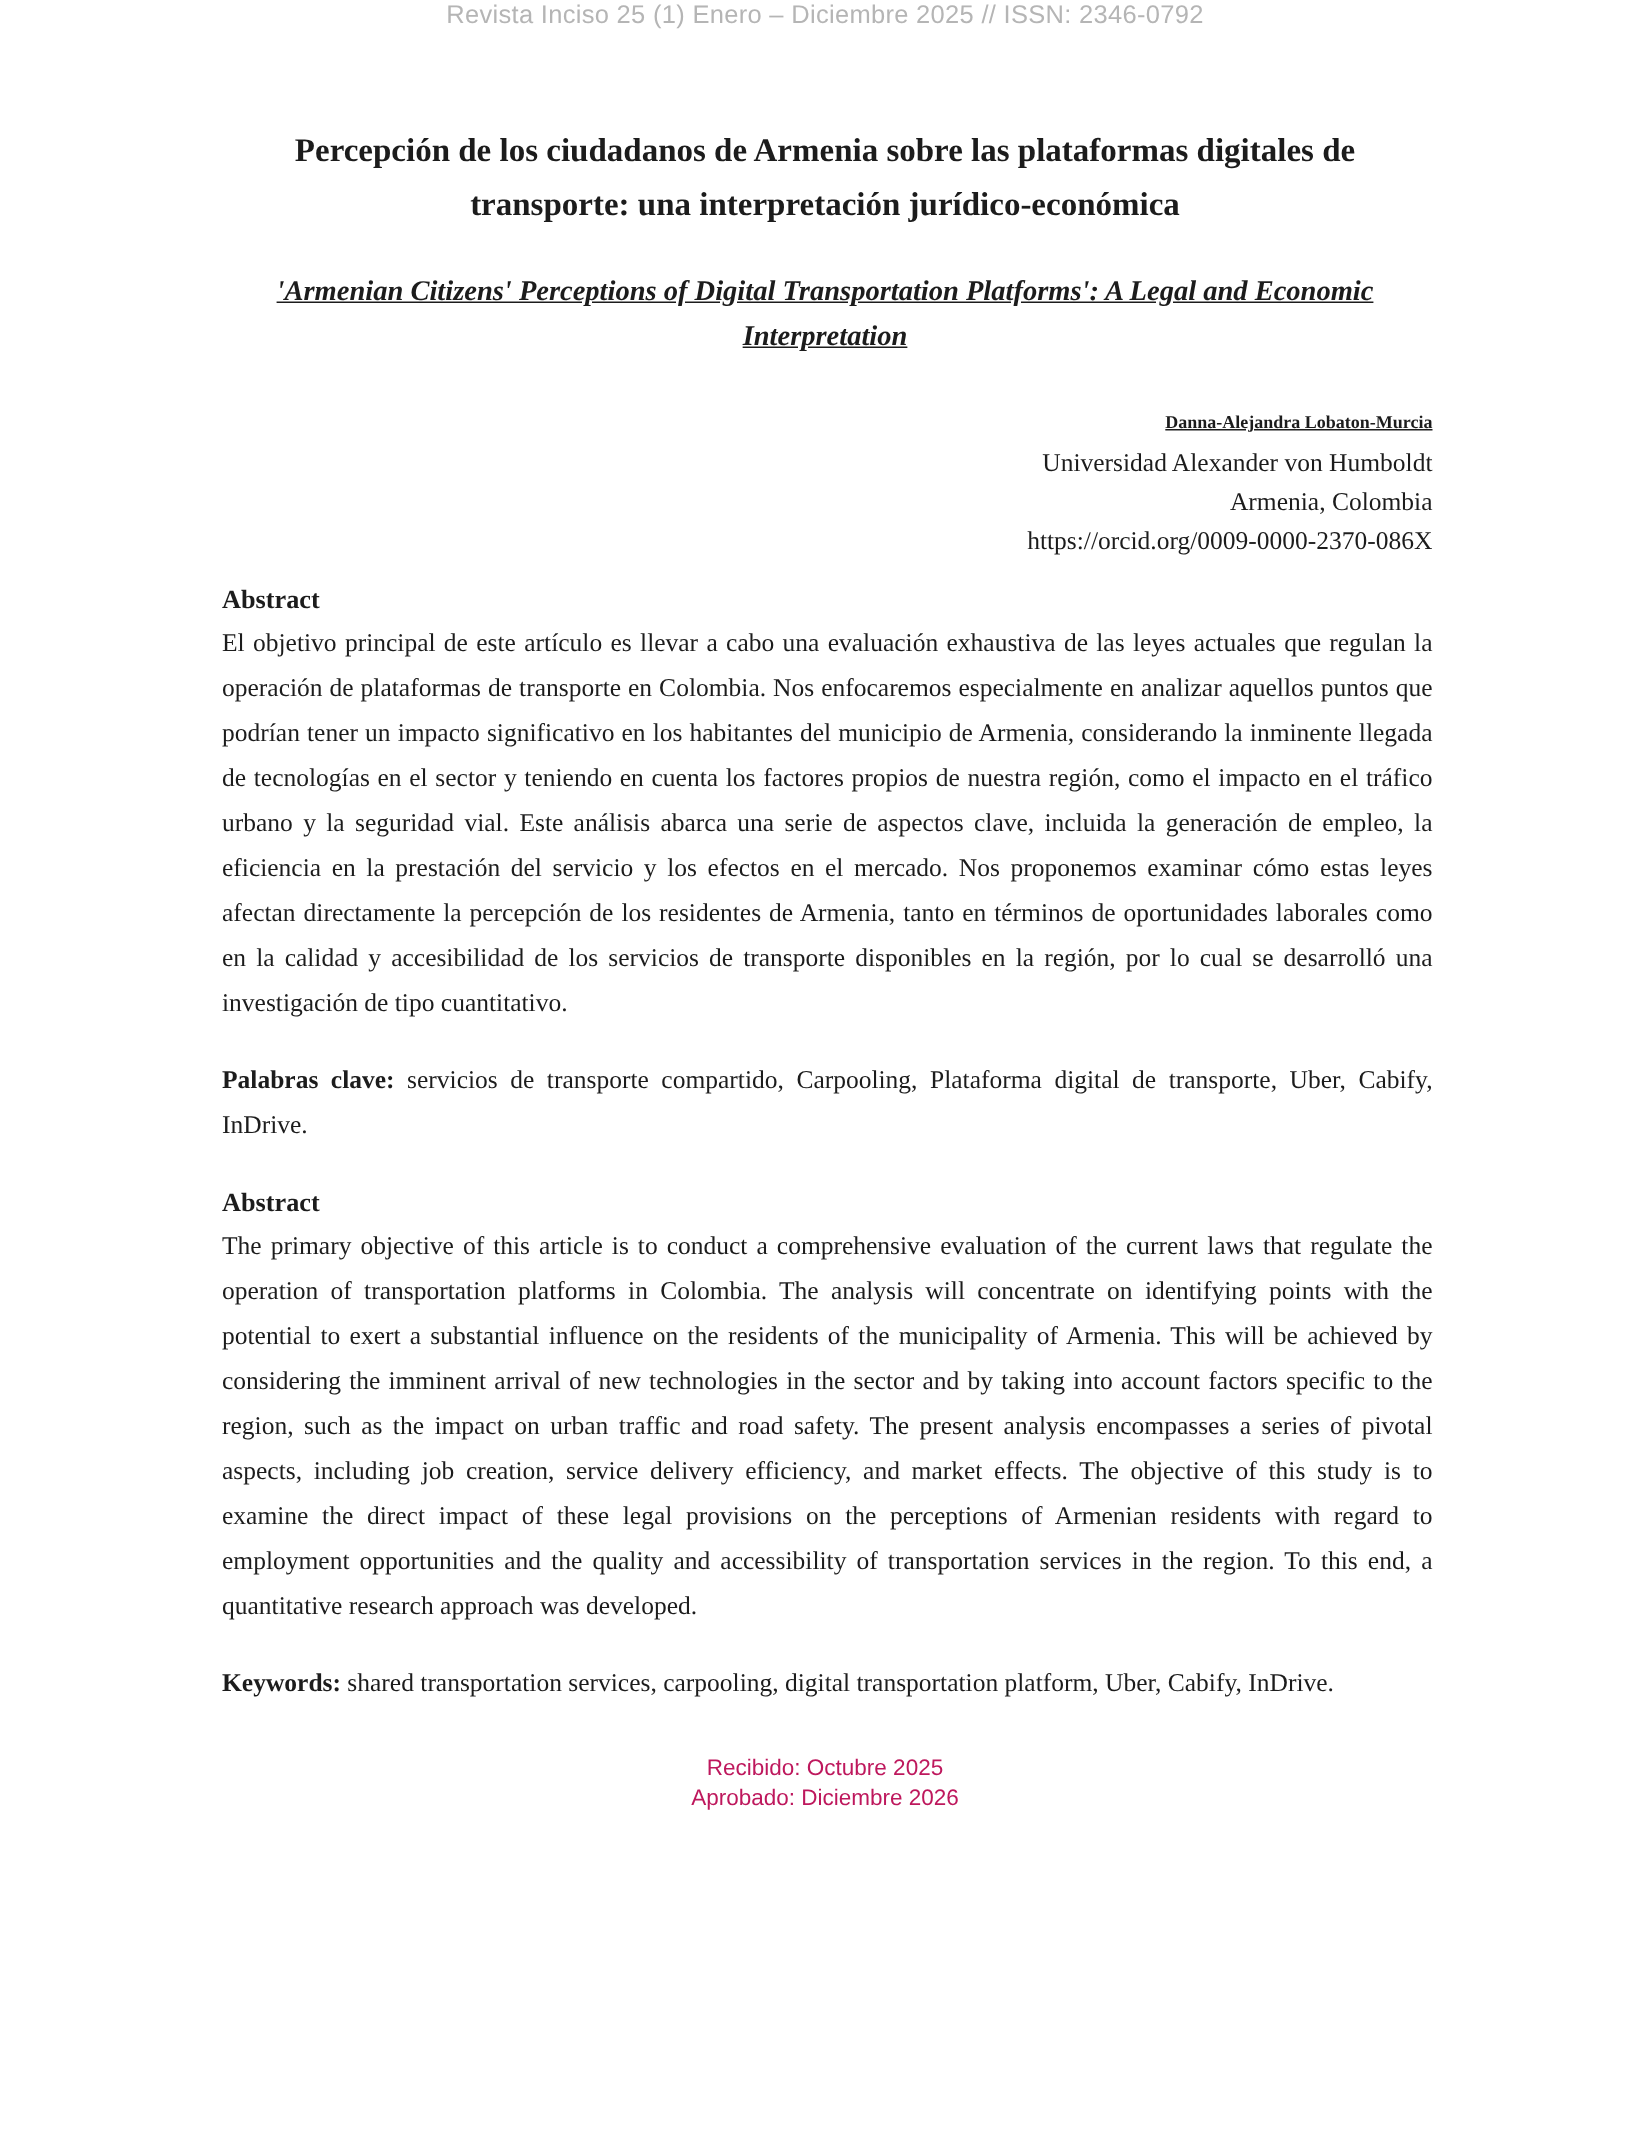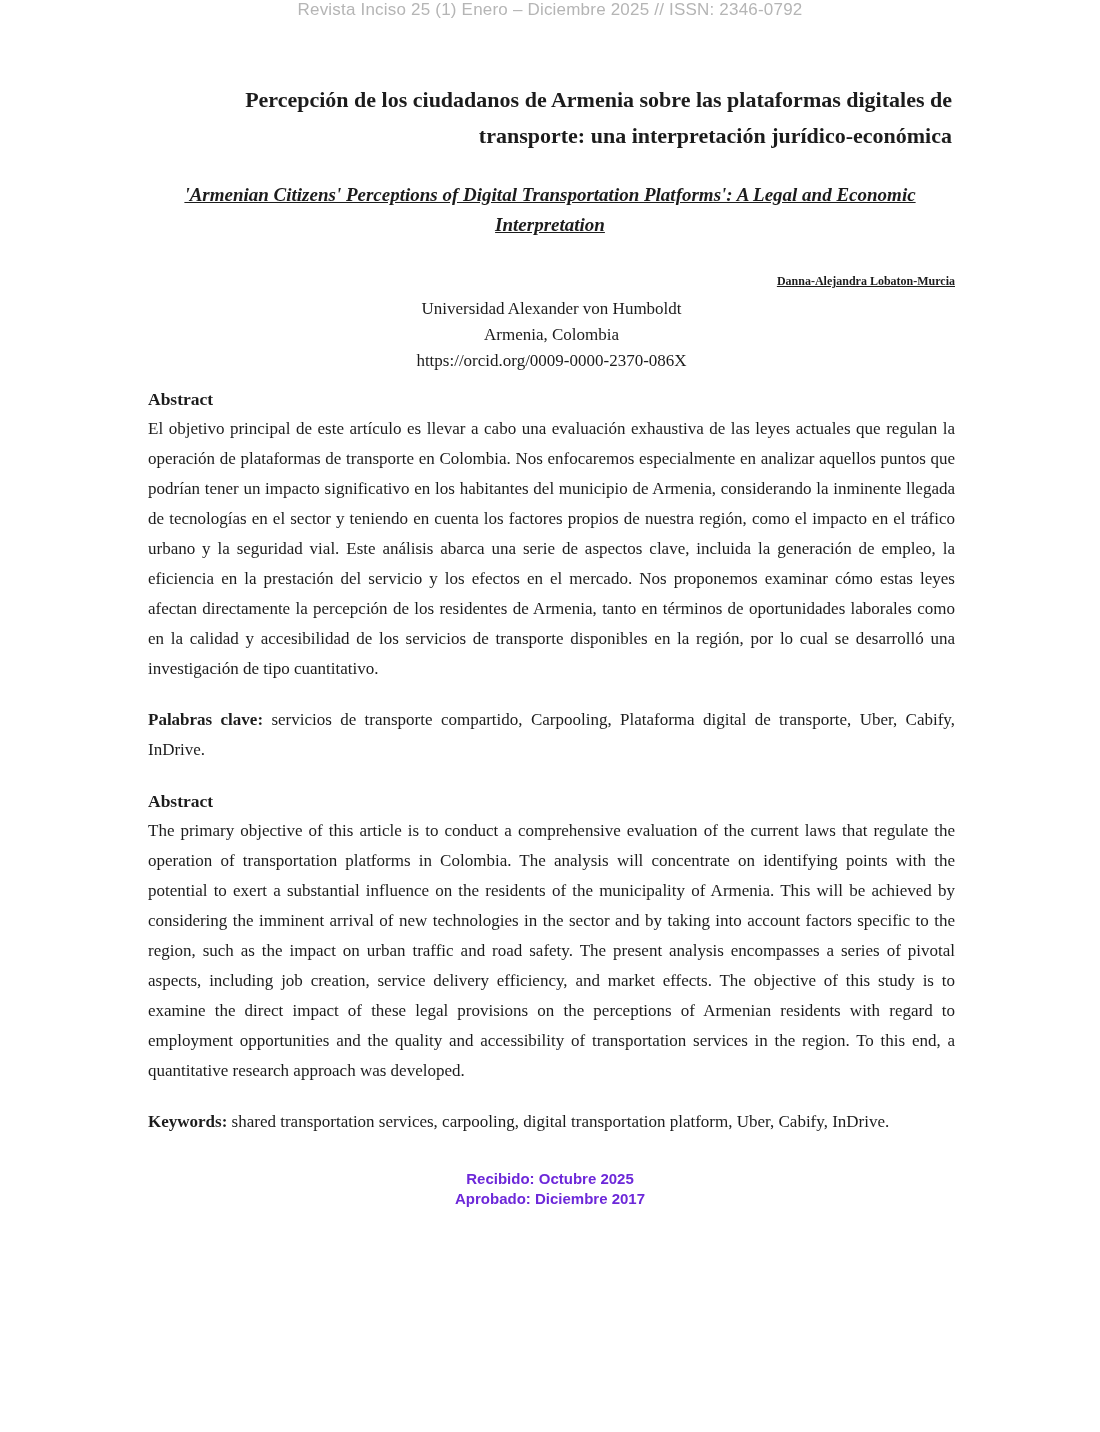--- a/index.html
+++ b/index.html
@@ -20,21 +20,21 @@
   }
   .journal-header {
     text-align: center;
     font-family: "Liberation Sans", sans-serif;
     font-size: 17px;
     letter-spacing: 0.2px;
     color: #b5b5b5;
   }
   .title-es {
     margin: 62px 148px 0 148px;
-    text-align: right;
+    text-align: center;
     font-size: 22px;
     font-weight: bold;
     line-height: 36px;
   }
   .title-en {
     margin: 26px 160px 0 160px;
     text-align: center;
     font-size: 19px;
     font-weight: bold;
     font-style: italic;
@@ -47,21 +47,20 @@
   }
   .author-name {
     font-size: 12px;
     font-weight: bold;
     line-height: 30px;
     text-decoration: underline;
   }
   .author-line {
     font-size: 17px;
     line-height: 26px;
-    text-align: center;
   }
   .content {
     margin: 10px 145px 0 148px;
   }
   .section-heading {
     font-size: 17.5px;
     font-weight: bold;
     line-height: 30px;
     text-align: left;
   }
@@ -76,22 +75,21 @@
   }
   .kw-label {
     font-weight: bold;
   }
   .footer {
     margin-top: 32px;
     text-align: center;
     font-family: "Liberation Sans", sans-serif;
     font-size: 15px;
     line-height: 20px;
-    color: #6d28d9;
-    font-weight: bold;
+    color: #be185d;
   }
 </style>
 </head>
 <body>
 
 <div class="page">
 
   <div class="journal-header">Revista Inciso 25 (1) Enero – Diciembre 2025 // ISSN: 2346-0792</div>
 
   <h1 class="title-es">Percepción de los ciudadanos de Armenia sobre las plataformas digitales de transporte: una interpretación jurídico-económica</h1>
@@ -120,16 +118,16 @@
 
     <p class="para spaced">
       <span class="kw-label">Keywords:</span>
       <span>shared transportation services, carpooling, digital transportation platform, Uber, Cabify, InDrive.</span>
     </p>
 
   </div>
 
   <div class="footer">
     <div>Recibido: Octubre 2025</div>
-    <div>Aprobado: Diciembre 2017</div>
+    <div>Aprobado: Diciembre 2026</div>
   </div>
 
 </div>
 
 </body></html>

